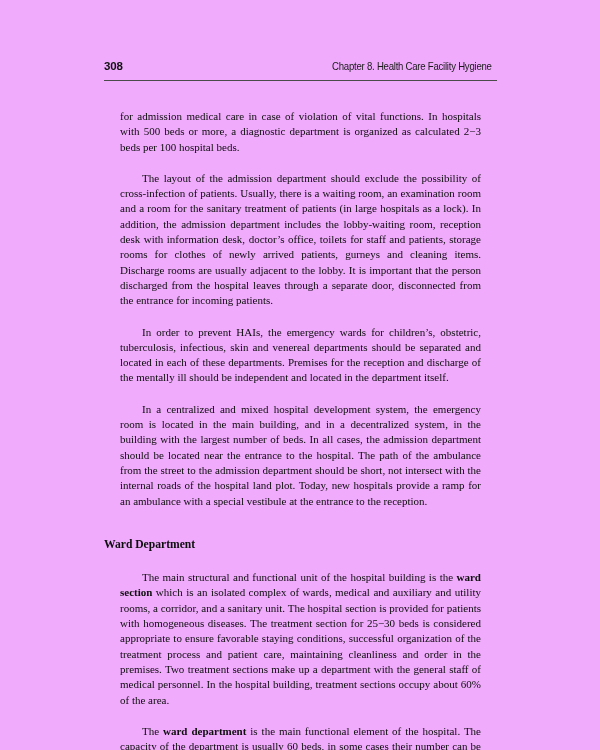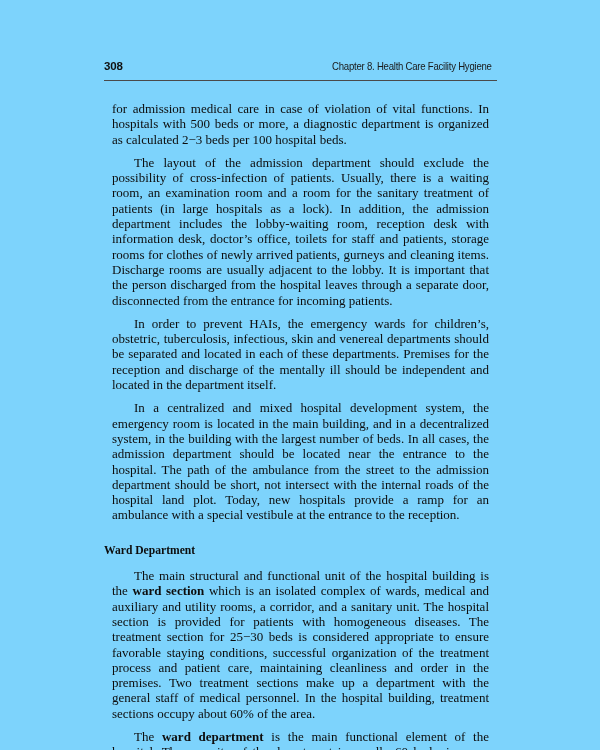--- a/index.html
+++ b/index.html
@@ -13,21 +13,21 @@
     overflow: hidden;
     font-family: "Liberation Serif", "DejaVu Serif", serif;
     color: #0d0d0d;
     -webkit-font-smoothing: antialiased;
   }
 
   .page {
     position: relative;
     width: 600px;
     height: 750px;
-    background: #7dd3fc;
+    background: #f0abfc;
     box-sizing: border-box;
   }
 
   
   .running-head {
     position: absolute;
     left: 104px;
     top: 60px;
     width: 393px;
     display: flex;
@@ -62,22 +62,22 @@
 
   
   .text-column {
     position: absolute;
     left: 104px;
     top: 93px;
     width: 393px;
   }
 
   p.body-par {
-    margin: 8px;
-    font-size: 13px;
+    margin: 16px;
+    font-size: 11px;
     line-height: 15.3px;
     text-align: justify;
     text-indent: 22px;
     hyphens: none;
     word-spacing: 0px;
     color: #0d0d0d;
   }
   p.body-par.no-indent {
     text-indent: 0;
   }

